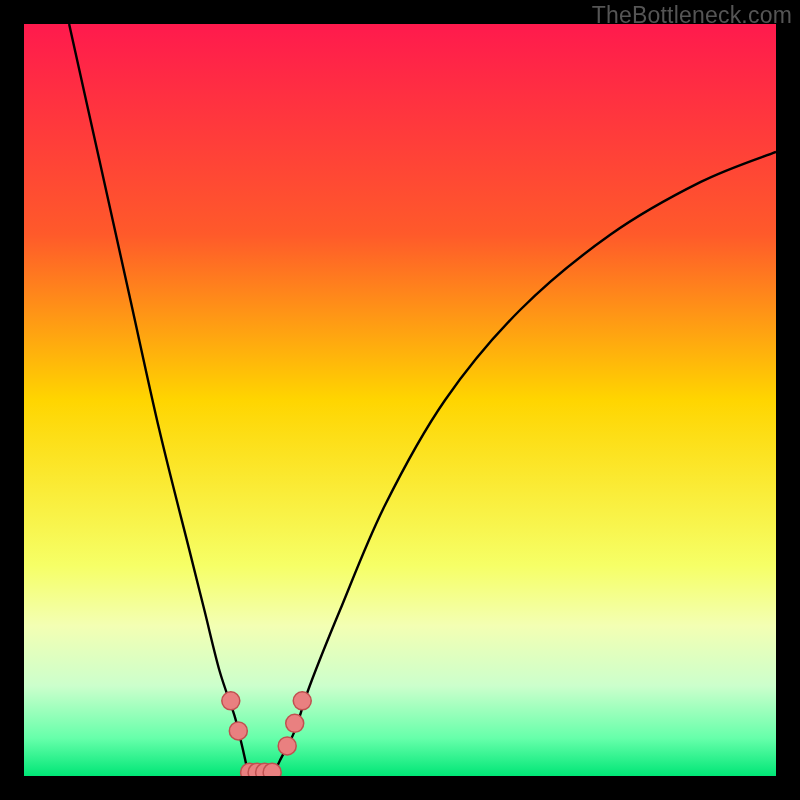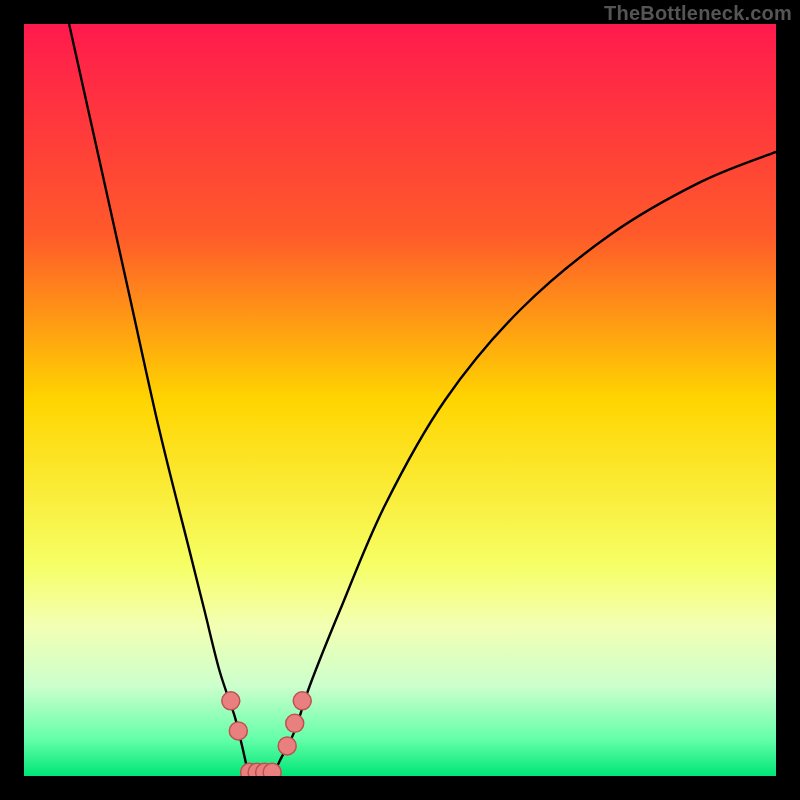--- a/index.html
+++ b/index.html
@@ -24,22 +24,22 @@
     left: 0;
     top: 0;
     width: 752px;
     height: 752px;
   }
   .watermark {
     position: absolute;
     top: 2px;
     right: 8px;
     color: #555;
-    font-size: 20px;
-    font-weight: 700;
+    font-size: 23px;
+    font-weight: 400;
     letter-spacing: 0.2px;
     user-select: none;
   }
   svg { display: block; }
 </style>
 </head>
 <body>
 
 <div class="frame">
   <svg class="plot" viewBox="0 0 752 752">

